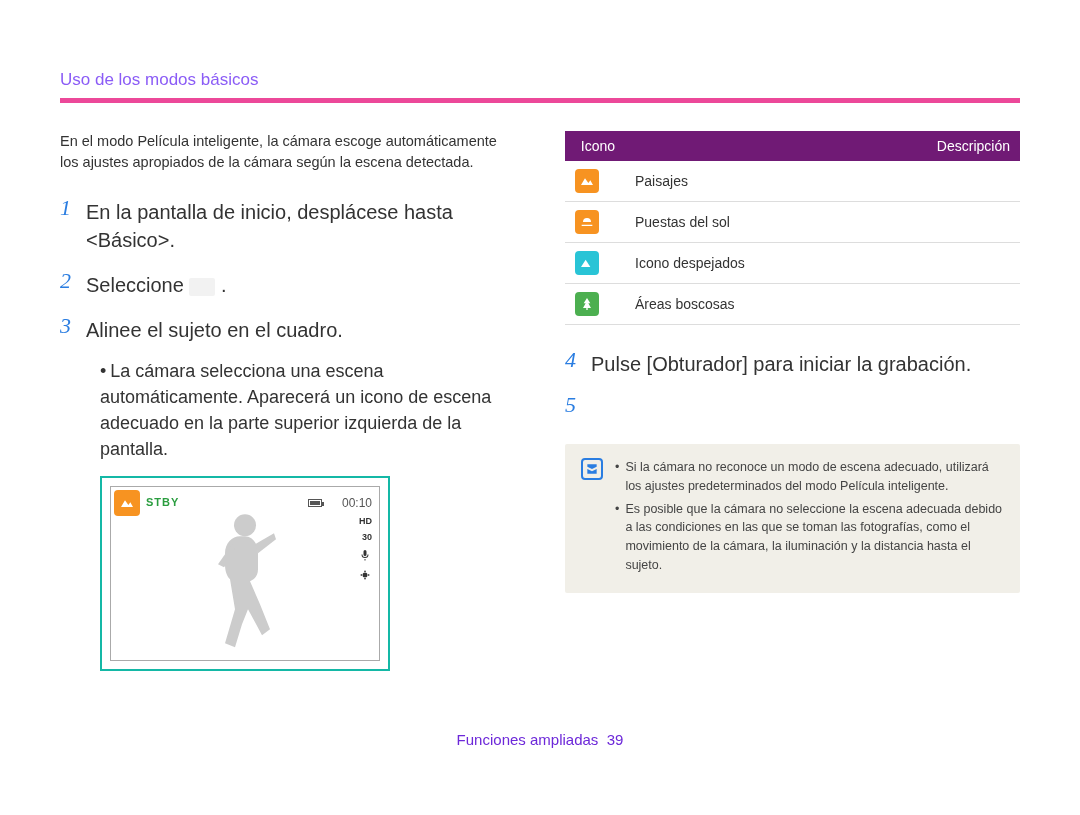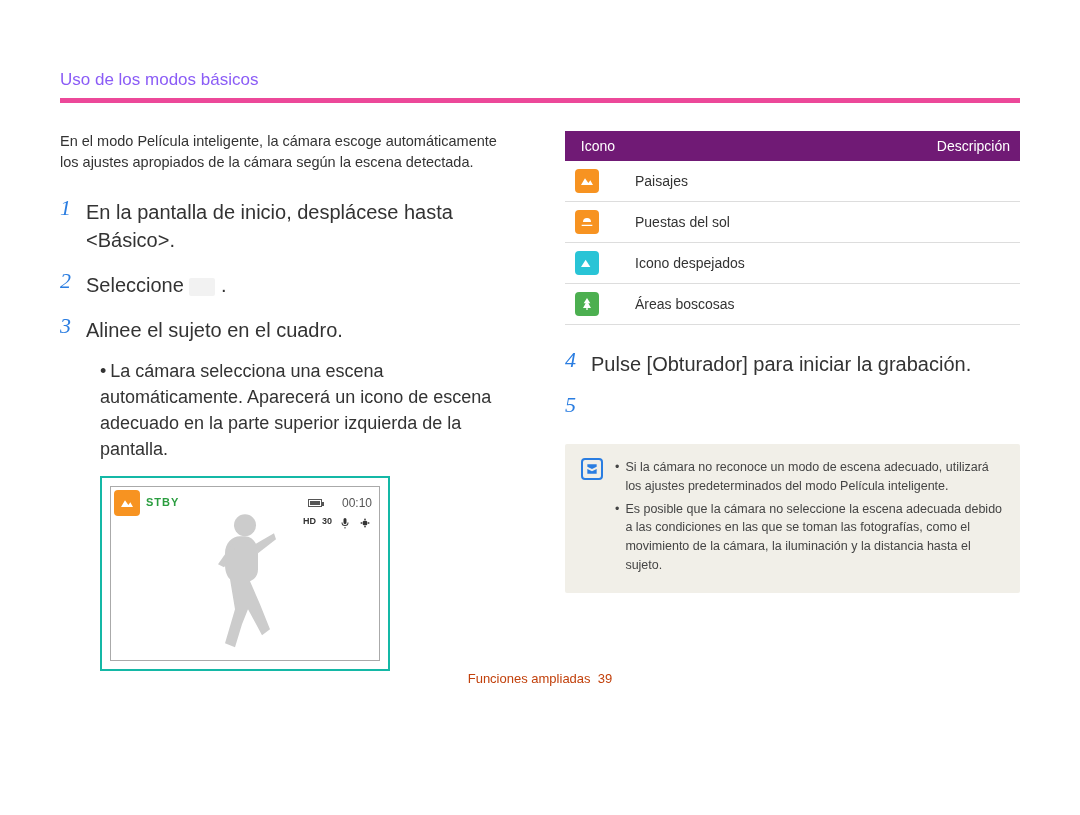--- a/index.html
+++ b/index.html
@@ -15,37 +15,37 @@
     .step-text { font-size: 20px; line-height: 1.4; padding-top: 3px; }
     .sublist { margin-left: 40px; font-size: 18px; line-height: 1.45; margin-top: 0; margin-bottom: 14px; }
     .sublist .bullet { margin-right: 4px; }
     .select-icon { display: inline-block; width: 26px; height: 18px; background: #f2f2f2; vertical-align: middle; border-radius: 2px; }
     .preview { width: 290px; height: 195px; border: 2px solid #14b8a6; margin-left: 40px; margin-top: 8px; position: relative; background: #fff; }
     .preview-inner { position:absolute; inset:8px; border:1px solid #aaa; }
     .pv-icon { position: absolute; top: 12px; left: 12px; width: 26px; height: 26px; background: #f79321; border-radius: 4px; display: flex; align-items: center; justify-content: center; }
     .pv-icon svg { width: 16px; height: 16px; }
     .pv-stby { position: absolute; top: 18px; left: 44px; color: #2a9d3f; font-size: 11px; font-weight: bold; letter-spacing: 1px; }
     .pv-time { position: absolute; top: 18px; right: 16px; font-size: 12px; color: #555; display:flex; align-items:center; gap:20px; }
-    .pv-right { position: absolute; top: 38px; right: 16px; display: flex; flex-direction: row; gap: 6px; align-items: flex-start; }
+    .pv-right { position: absolute; top: 38px; right: 16px; display: flex; flex-direction: column; gap: 6px; align-items: flex-end; }
     .pv-badge { font-size: 9px; font-weight: bold; color: #333; }
     .pv-smicon { width:14px; height:14px; display:flex; align-items:center; justify-content:center; }
     .silhouette { position: absolute; left: 50%; top: 50%; transform: translate(-50%, -45%); }
     .table { width: 100%; border-collapse: collapse; font-size: 14px; }
     .table th { background: #701a75; color: #fff; font-weight: 400; text-align: right; padding: 7px 10px; }
     .table th:first-child { width: 60px; }
     .table td { padding: 8px 10px; border-bottom: 1px solid #ddd; vertical-align: middle; }
     .tico { width: 24px; height: 24px; border-radius: 4px; display: flex; align-items: center; justify-content: center; }
     .ico-orange { background: #f79321; }
     .ico-cyan { background: #29c4d6; }
     .ico-green { background: #4caf50; }
     .notebox { background: #f1efe8; border-radius: 2px; padding: 14px 16px; margin-top: 26px; display: flex; gap: 12px; font-size: 12.5px; line-height: 1.5; color: #444; }
     .noteicon { width: 22px; height: 22px; border: 2px solid #2a7de1; border-radius: 4px; display: flex; align-items: center; justify-content: center; flex-shrink: 0; color: #2a7de1; }
     .note-item { display: flex; margin-bottom: 4px; }
     .note-item .b { margin-right: 6px; }
-    .footer { text-align: center; font-size: 13px; color: #c2410c; }
+    .footer { text-align: center; font-size: 15px; color: #6d28d9; margin-top: 60px; }
     .batt { display:inline-block; width:14px; height:8px; border:1px solid #555; position:relative; }
     .batt::after { content:""; position:absolute; right:-3px; top:2px; width:2px; height:4px; background:#555; }
     .batt-fill { position:absolute; inset:1px; background:#555; }
   </style>
 </head>
 <body>
 
 <div class="page">
   <div class="breadcrumb">Uso de los modos básicos</div>
 

